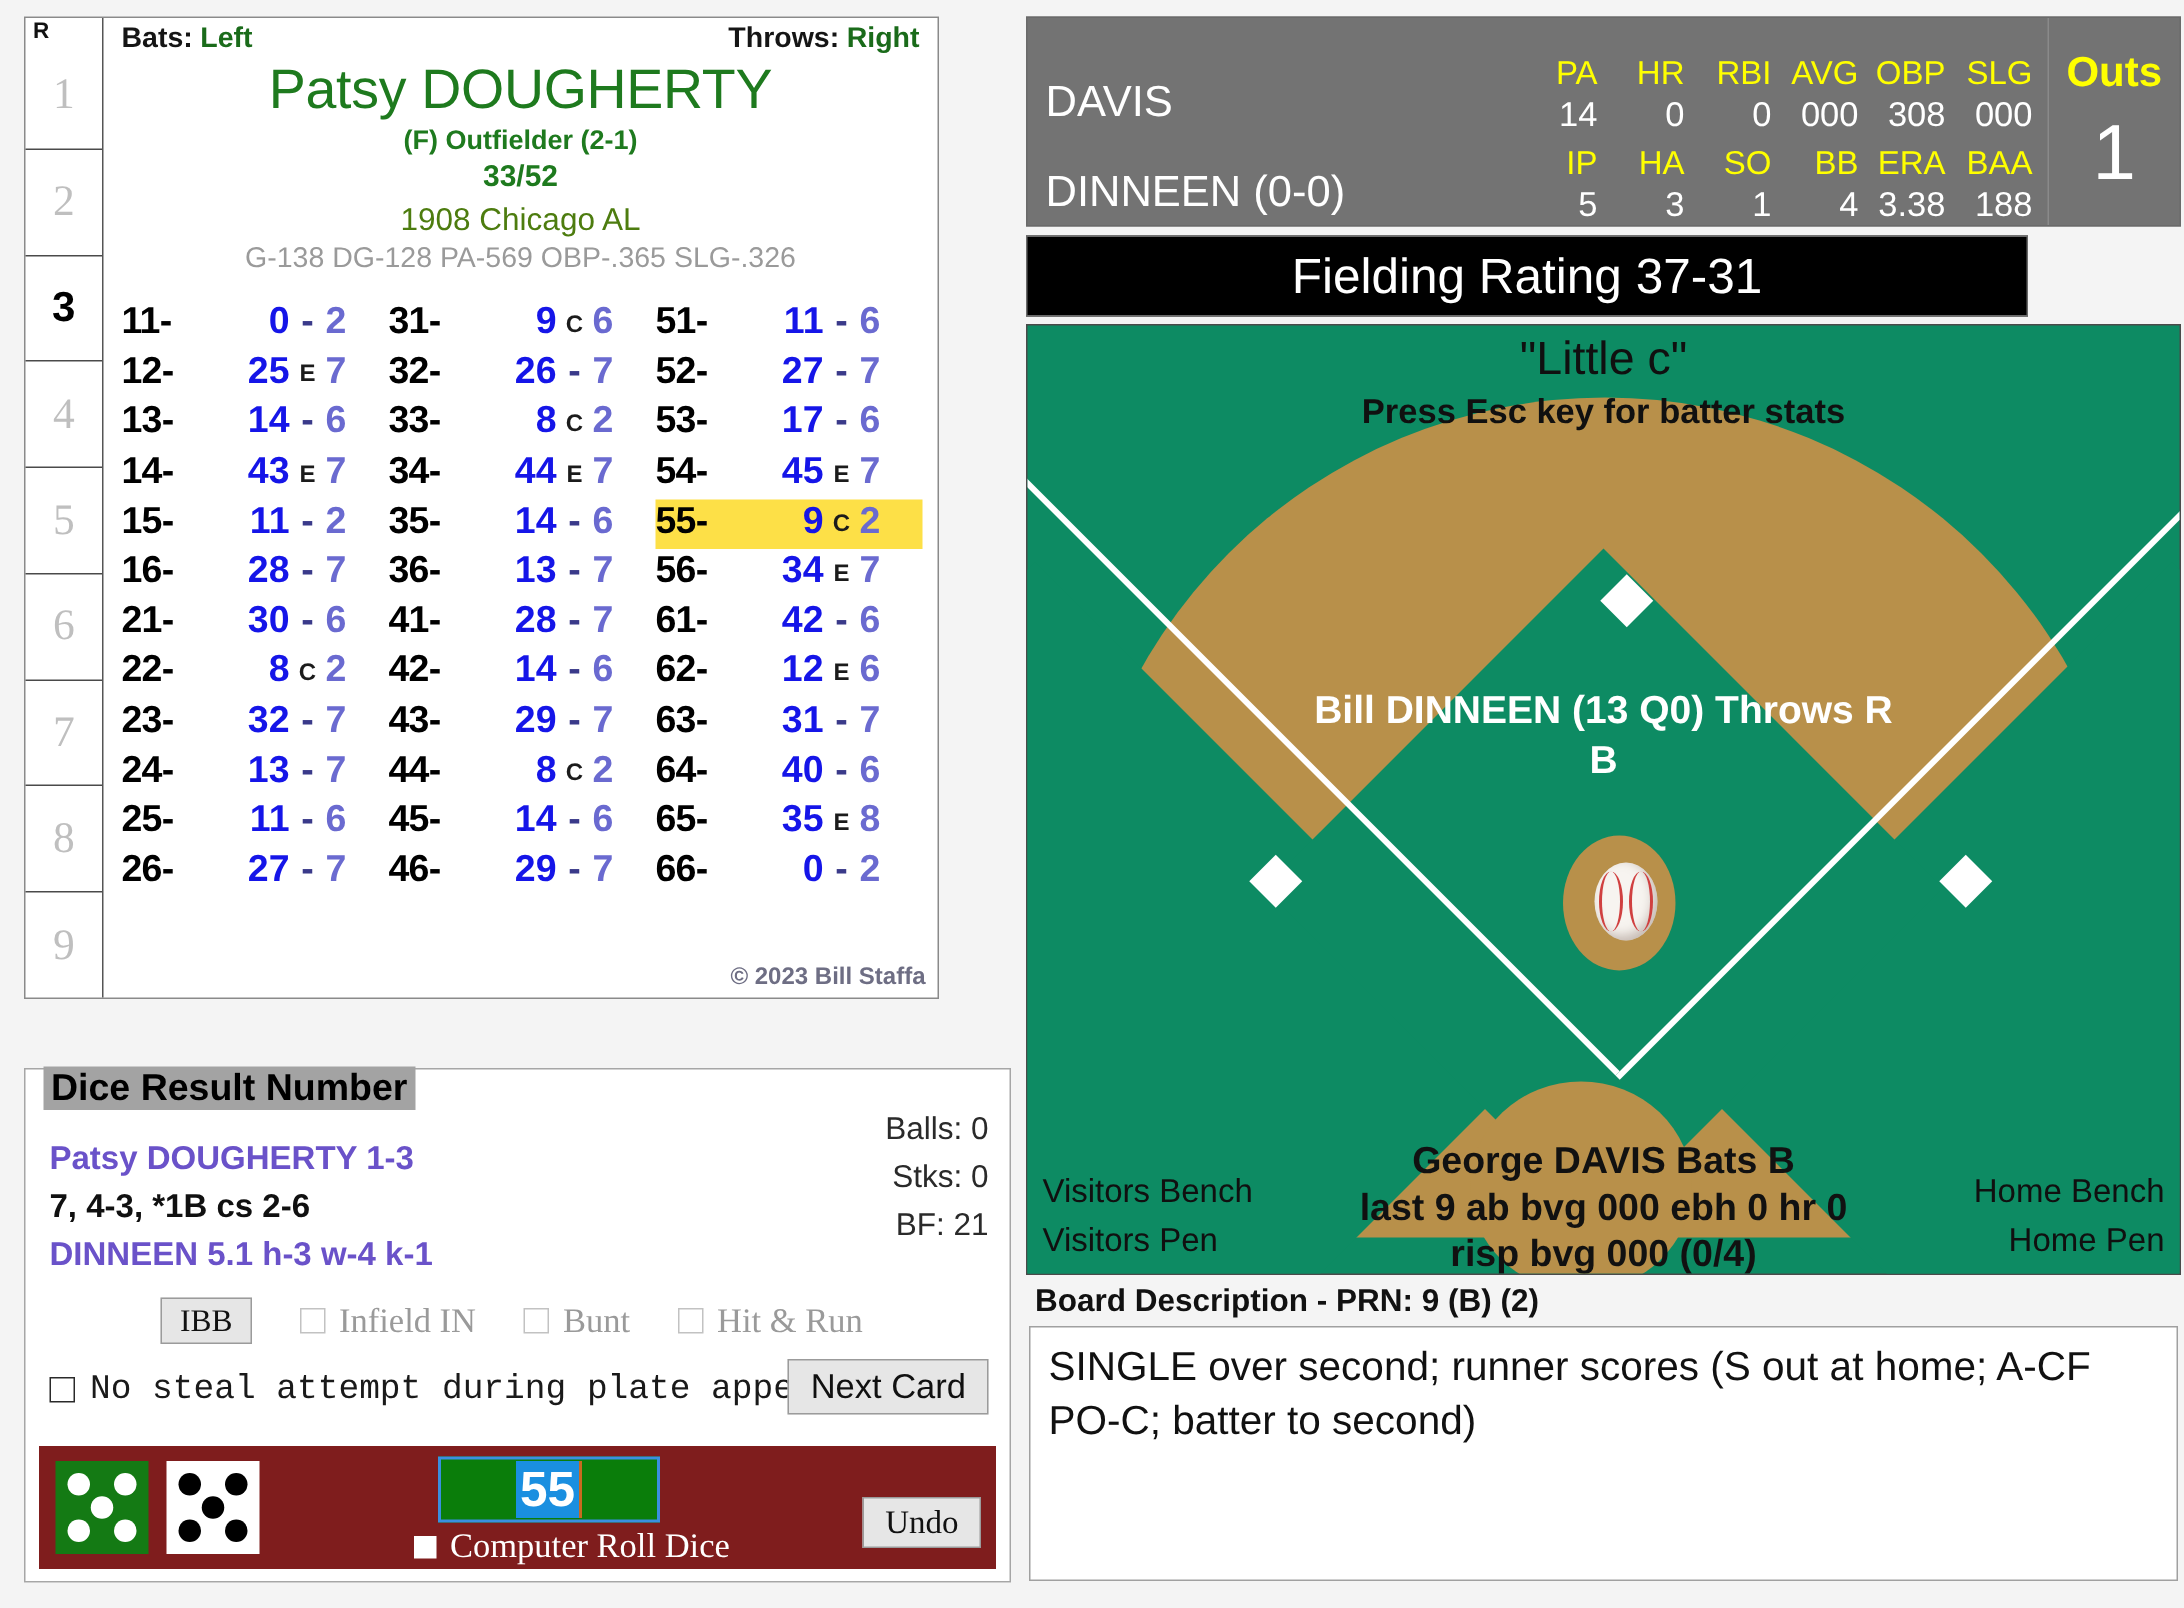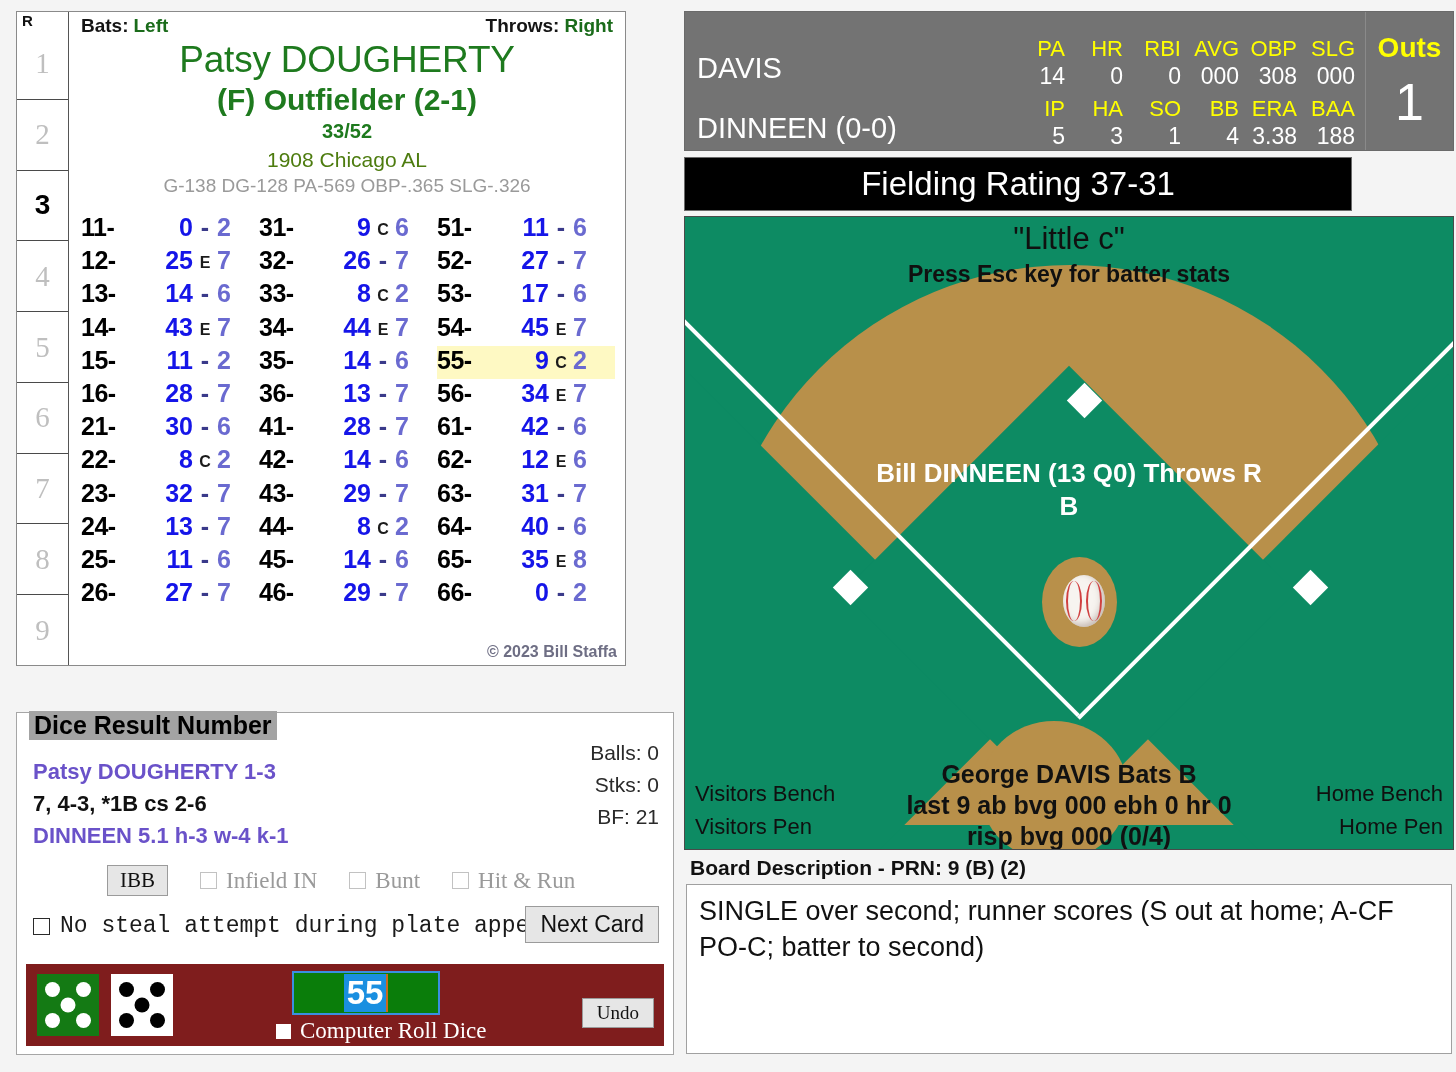--- a/index.html
+++ b/index.html
@@ -35,37 +35,37 @@
 
   #card-body { flex:1; position:relative; padding:2px 6px 0 6px; }
 
   .bt-row { display:flex; justify-content:space-between; font-size:19px;
     font-weight:bold; padding:0 6px; margin-top:1px; }
   .bt-row .lab { color:#151515; }
   .bt-row .val { color:#1a6b1a; margin-left:5px; }
 
   .pname { text-align:center; font-size:37px; color:#1e7a1e; line-height:1.0;
      margin-top:4px; letter-spacing:-0.2px; }
-  .ppos  { text-align:center; font-size:30px; color:#1e7a1e; font-weight:bold;
+  .ppos  { text-align:center; font-size:18px; color:#1e7a1e; font-weight:bold;
      margin-top:5px; }
   .pratio{ text-align:center; font-size:20px; color:#1e7a1e; font-weight:bold;
      margin-top:3px; }
   .pteam { text-align:center; font-size:21px; color:#4d7c0f; font-weight:normal;
      margin-top:5px; }
   .pline { text-align:center; font-size:19px; color:#9a9a9a; margin-top:3px; }
 
   
   #grid { margin-top:16px; display:flex; justify-content:space-between;
      padding:0 4px 0 6px; }
   .gcol { width:178px; }
   .grow {
     display:flex; align-items:baseline; height:33.2px;
     font-size:25px; white-space:nowrap;
   }
-  .grow.hl { background:#fef9c3; }
+  .grow.hl { background:#fde047; }
   .g-key  { color:#000; font-weight:bold; width:60px; text-align:left;
      letter-spacing:-0.5px; }
   .g-num  { color:#1515e8; font-weight:bold; width:52px; text-align:right; }
   .g-mid  { width:24px; text-align:center; font-size:16px; color:#1b1b1b;
      font-weight:bold; position:relative; top:-1px;}
   .g-mid.dash { font-size:25px; color:#3a3a8a; top:0; }
   .g-end  { color:#6a6ad0; font-weight:bold; width:26px; text-align:left; }
 
   #copyright { position:absolute; right:8px; bottom:4px; font-size:16px;
      color:#6e6e84; font-weight:bold; }
@@ -125,21 +125,21 @@
     background:#0a7d0a; border:2px solid #3a8fe0;
     display:flex; align-items:center; justify-content:center;
   }
   #roll-value { background:#1a8fe0; color:#fff; font-size:33px; font-weight:bold;
      padding:0 3px; border-right:2px solid #c86a20; }
   #crd-row { position:absolute; left:250px; top:54px; display:flex;
      align-items:center; gap:9px; }
   #crd-row .lbl { color:#fff; font-size:23px;
      font-family:"Liberation Serif", serif; }
   #crd-box { width:15px; height:15px; background:#fff; display:inline-block; }
-  #undo-btn { position:absolute; right:10px; top:34px; font-size:19px;
+  #undo-btn { position:absolute; right:10px; top:34px; font-size:22px;
      padding:3px 14px; }
 
   
   #score-panel {
     position:absolute; left:684px; top:11px; width:770px; height:140px;
     background:#737373; border:1px solid #6a6a6a; display:flex;
   }
   #score-left { flex:1; position:relative; }
   #score-right { width:88px; border-left:1px solid #8a8a8a; position:relative; }
   .team-name { position:absolute; left:12px; color:#fff; font-size:29px;

